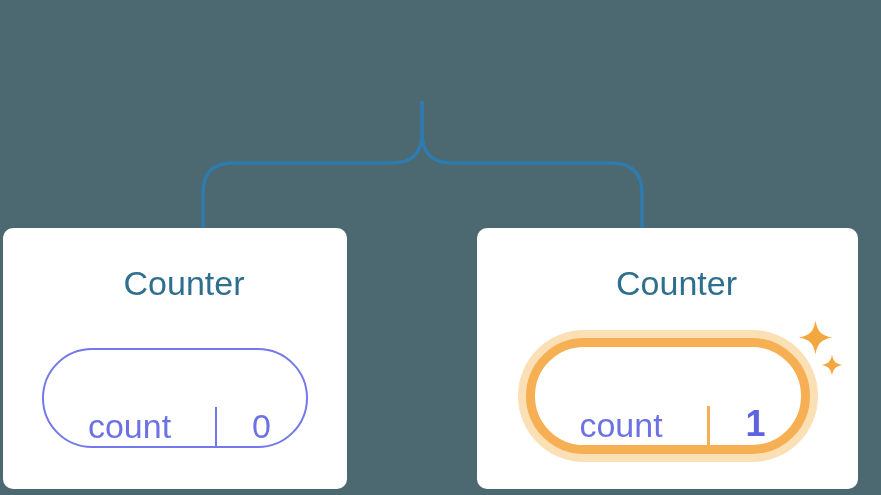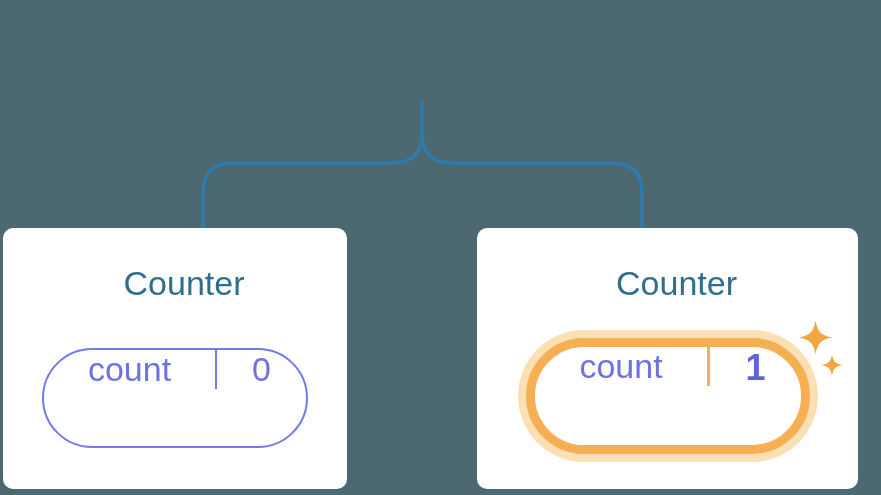--- a/index.html
+++ b/index.html
@@ -35,21 +35,21 @@
     background:var(--card_bg);border-radius:10px;
   }
   .card-left{left:3px;width:344px;}
   .card-right{left:477px;width:381px;}
   .card-title{
     position:absolute;top:36px;left:0;right:0;
     text-align:center;font-size:34px;font-weight:500;color:var(--title);margin-left:18px;
   }
   .pill{
     position:absolute;box-sizing:border-box;background:var(--card_bg);
-    display:flex;align-items:flex-start;
+    display:flex;align-items:flex-end;
   }
   .pill-plain{
     left:39px;top:120px;width:266px;height:100px;
     border:2.5px solid var(--purple_border);border-radius:50px;
   }
   .pill-highlight{
     left:49px;top:110px;width:284px;height:116px;
     border:9px solid var(--orange);border-radius:60px;
     box-shadow:0 0 0 8px var(--orange_glow);
   }

